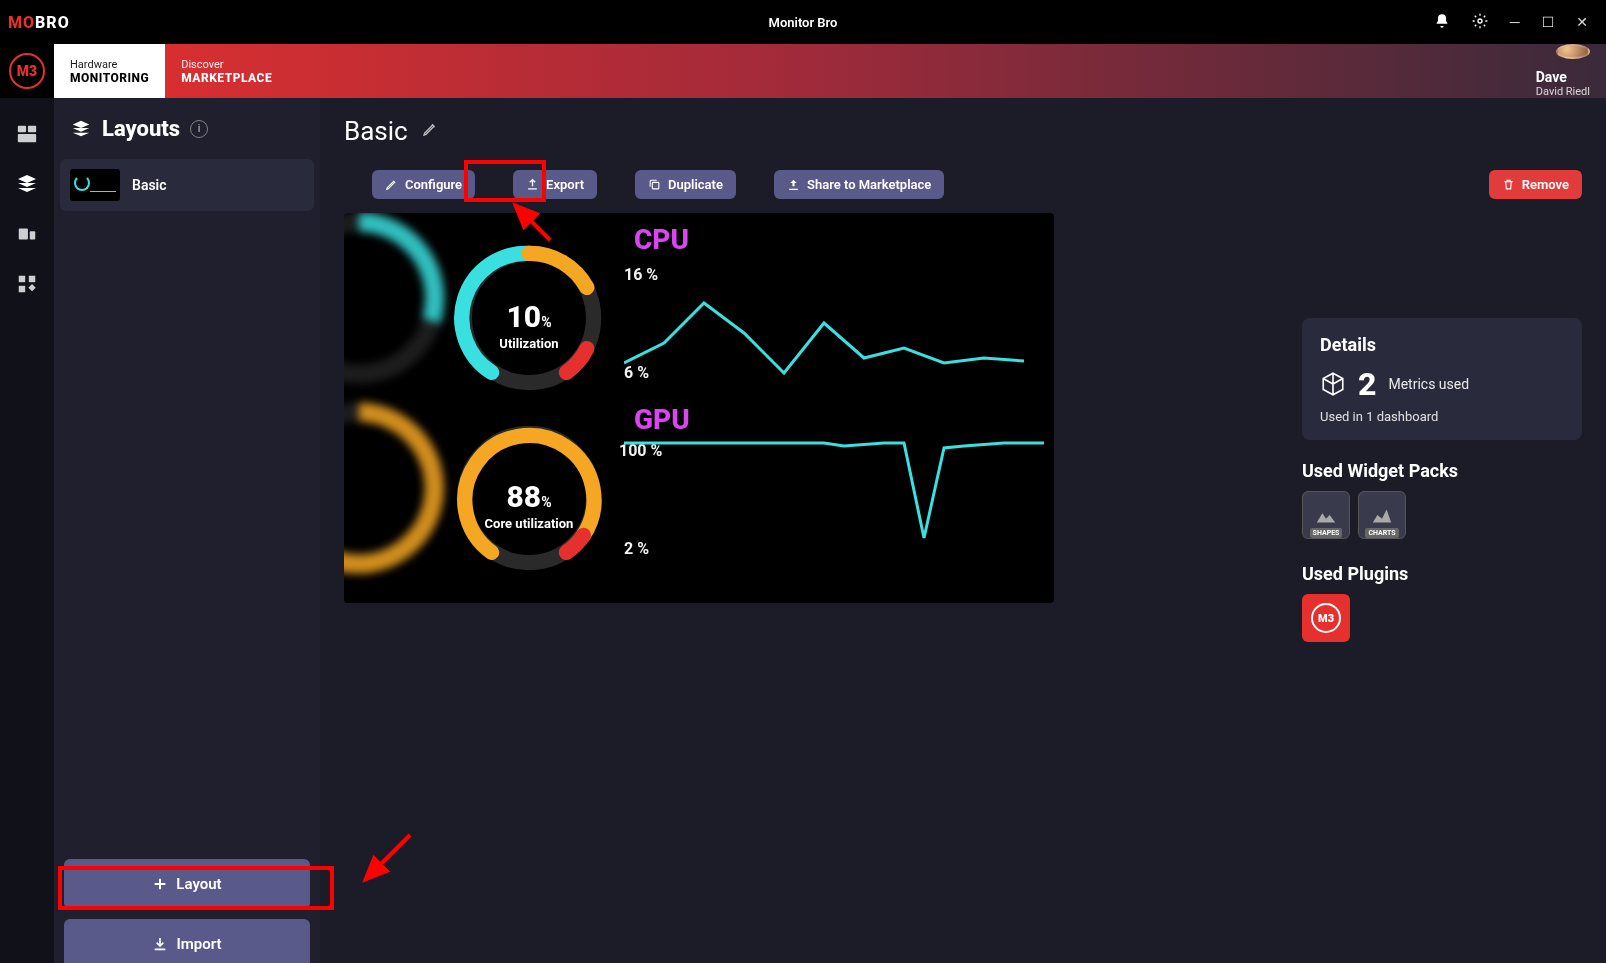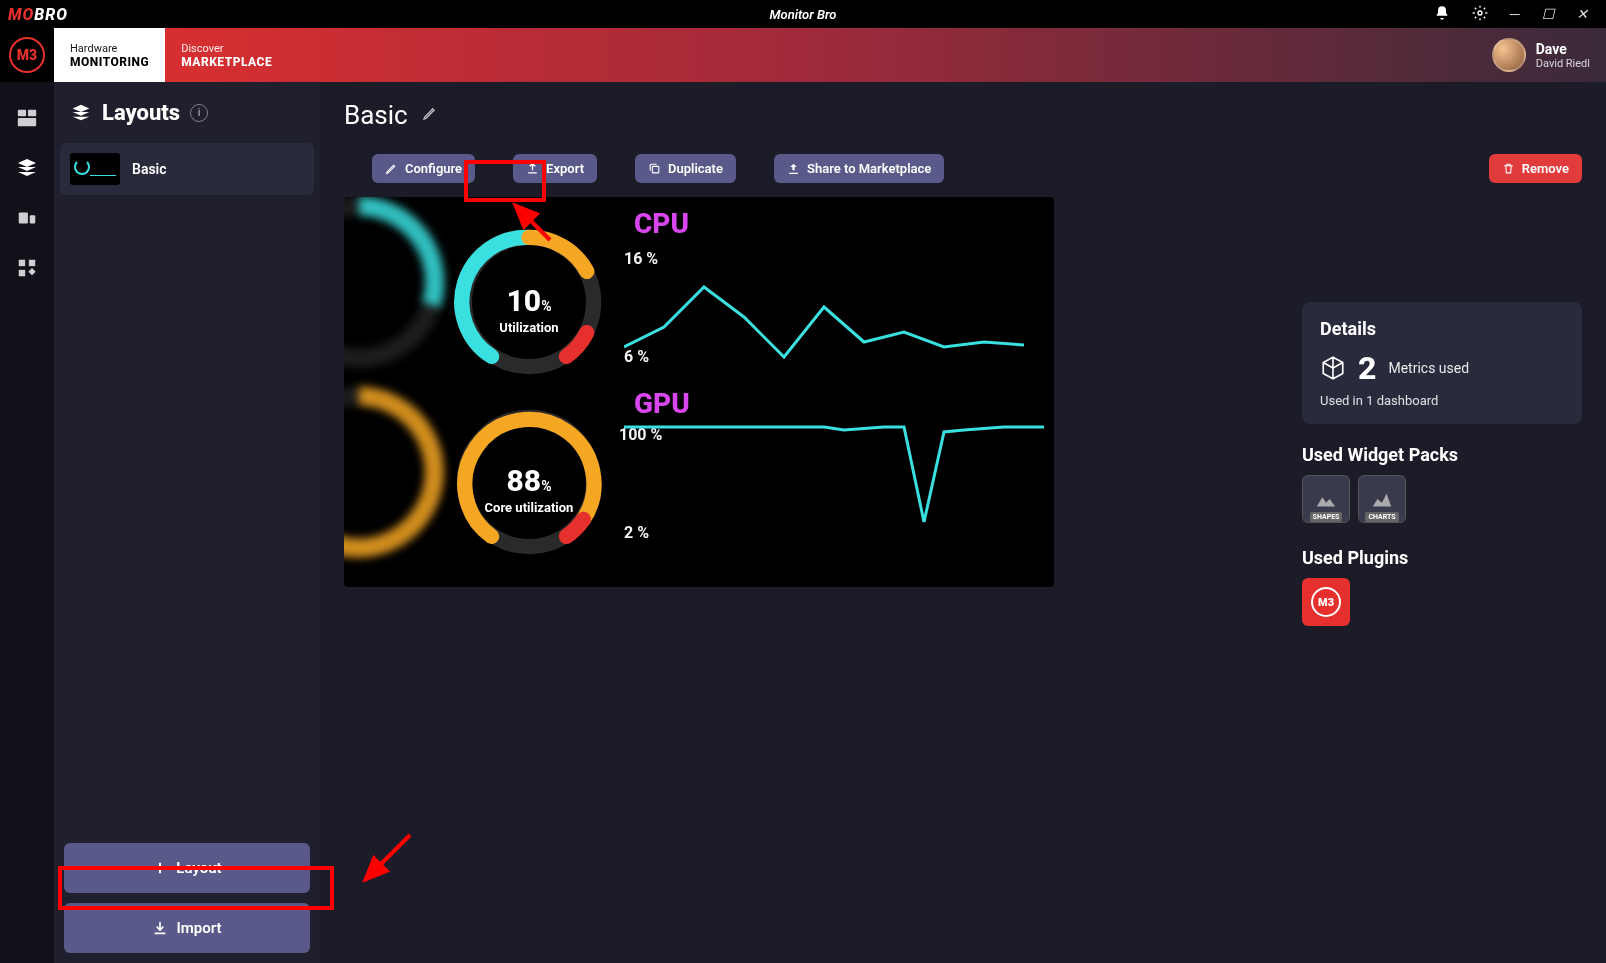--- a/index.html
+++ b/index.html
@@ -1,36 +1,36 @@
 <!DOCTYPE html>
 <html><head>
 <meta charset="utf-8">
 <style>
 * { margin: 0; padding: 0; box-sizing: border-box; font-family: -apple-system, BlinkMacSystemFont, "Segoe UI", Roboto, sans-serif; }
 body { width: 1606px; height: 963px; background: #1c1c28; color: #fff; overflow: hidden; position: relative; }
 
 
-.titlebar { height: 28px; background: #000; display: flex; align-items: center; position: relative; font-style: italic; }
+.titlebar { height: 44px; background: #000; display: flex; align-items: center; position: relative; }
 .brand { font-weight: 800; font-size: 16px; margin-left: 8px; letter-spacing: 1px; }
 .brand .red { color: #e6302e; }
 .brand .white { color: #fff; }
 .apptitle { position: absolute; left: 50%; transform: translateX(-50%); color: #fff; font-size: 13px; font-weight: 600; }
 .wincontrols { position: absolute; right: 0; display: flex; align-items: center; gap: 22px; padding-right: 18px; color: #ddd; }
 .wincontrols span { font-size: 14px; cursor: pointer; }
 
 
 .topnav { height: 54px; display: flex; align-items: stretch; background: linear-gradient(90deg, #e6302e 0%, #a02a3a 50%, #3a2a3a 100%); position: relative; }
 .logo-circ { width: 54px; display: flex; align-items: center; justify-content: center; background: #000; }
 .logo-circ .circle { width: 36px; height: 36px; border: 2px solid #e6302e; border-radius: 50%; display: flex; align-items: center; justify-content: center; color: #e6302e; font-weight: 900; font-size: 14px; }
 .nav-tab { padding: 8px 16px; display: flex; flex-direction: column; justify-content: center; cursor: pointer; }
 .nav-tab.active { background: #fff; color: #000; }
 .nav-tab .small { font-size: 11px; opacity: 0.9; }
 .nav-tab .big { font-size: 12px; font-weight: 800; letter-spacing: 0.5px; }
 .nav-tab.inactive { color: #fff; }
-.userbox { position: absolute; right: 0; top: 0; bottom: 0; display: flex; align-items: center; gap: 10px; padding-right: 16px; }
+.userbox { position: absolute; right: 0; top: 0; bottom: 0; display: flex; align-items: flex-end; gap: 10px; padding-right: 16px; flex-direction: column; }
 .avatar { width: 34px; height: 34px; border-radius: 50%; background: radial-gradient(circle at 30% 30%, #f5c28e, #8a5a3a); border: 2px solid rgba(255,255,255,0.2); }
 .userinfo .un { font-size: 14px; font-weight: 700; }
 .userinfo .fn { font-size: 11px; opacity: 0.8; }
 
 
 .main { display: flex; height: calc(963px - 28px - 54px); }
 .iconbar { width: 54px; background: #11111a; display: flex; flex-direction: column; align-items: center; gap: 22px; padding-top: 22px; }
 .iconbar .ib { width: 28px; height: 28px; display: flex; align-items: center; justify-content: center; cursor: pointer; opacity: 0.8; }
 .iconbar .ib.active { opacity: 1; }
 .iconbar svg { fill: #fff; }

